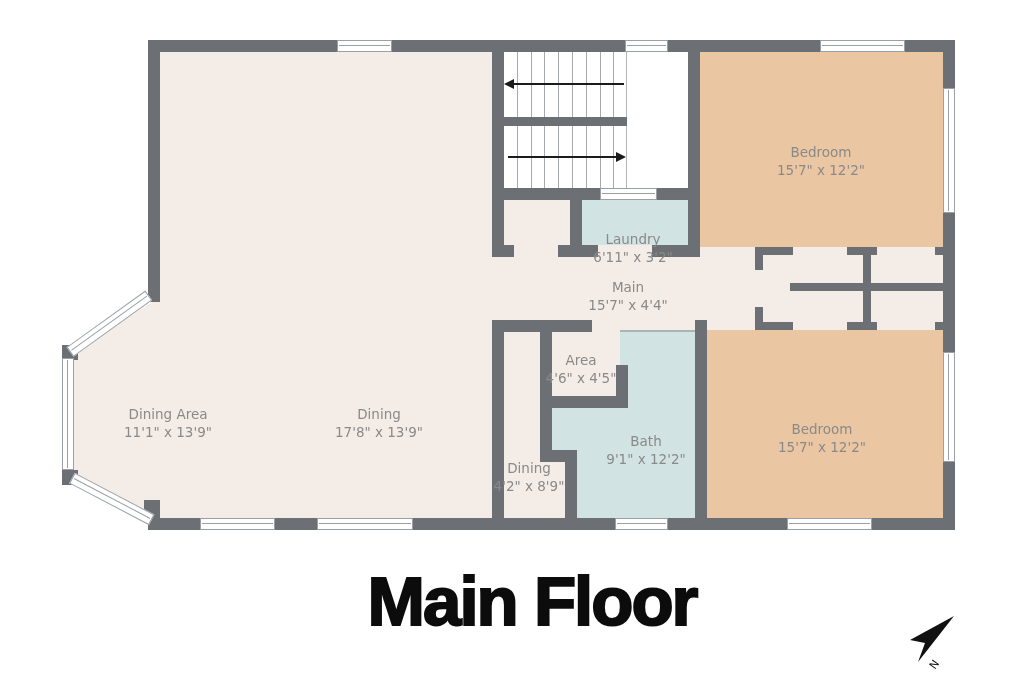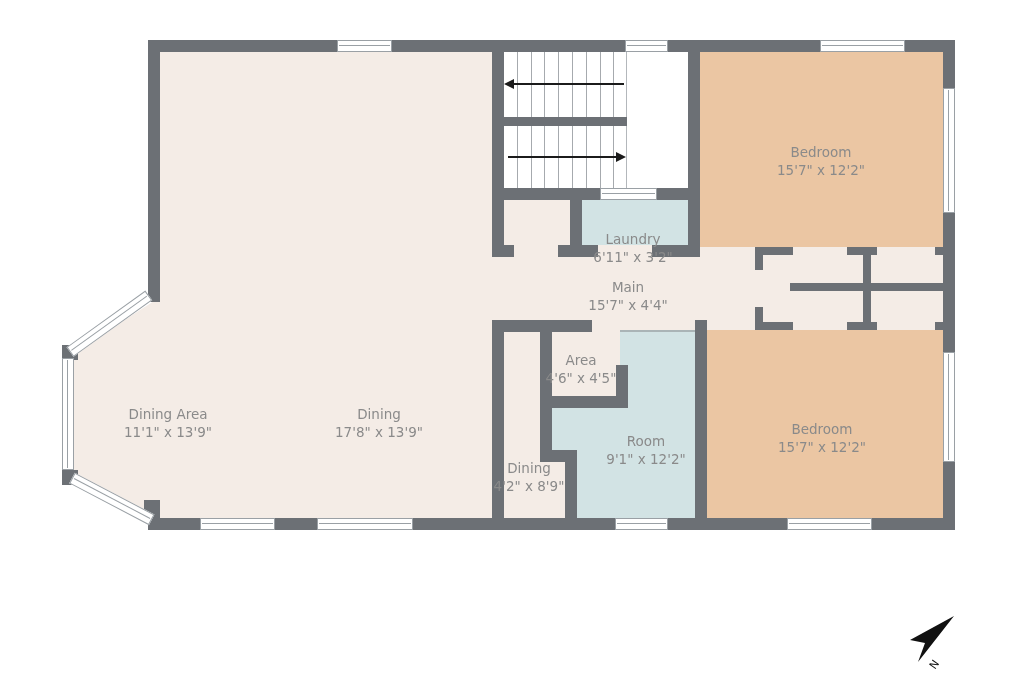--- a/index.html
+++ b/index.html
@@ -120,31 +120,32 @@
   </div>
   <div class="room-label" style="left:379px;top:423px;">
     <div>Dining</div>
     <div>17'8" x 13'9"</div>
   </div>
   <div class="room-label" style="left:581px;top:369px;">
     <div>Area</div>
     <div>4'6" x 4'5"</div>
   </div>
   <div class="room-label" style="left:646px;top:450px;">
-    <div>Room</div>
+    <div>Bath</div>
     <div>9'1" x 12'2"</div>
   </div>
   <div class="room-label" style="left:529px;top:477px;">
     <div>Dining</div>
     <div>4'2" x 8'9"</div>
   </div>
   <div class="room-label" style="left:822px;top:438px;">
     <div>Bedroom</div>
     <div>15'7" x 12'2"</div>
   </div>
 
+  <div class="title">Main Floor</div>
 
   <svg style="position:absolute;left:902px;top:612px;" width="60" height="64" viewBox="0 0 60 64">
     <polygon points="52,4 8,28 23,31 16,50" fill="#111111"></polygon>
     <text id="compass-n" x="33" y="58" font-size="11" fill="#111111" font-family="DejaVu Sans, sans-serif" transform="rotate(-55 33 58)">N</text>
   </svg>
 
 </div>
 
 </body></html>

